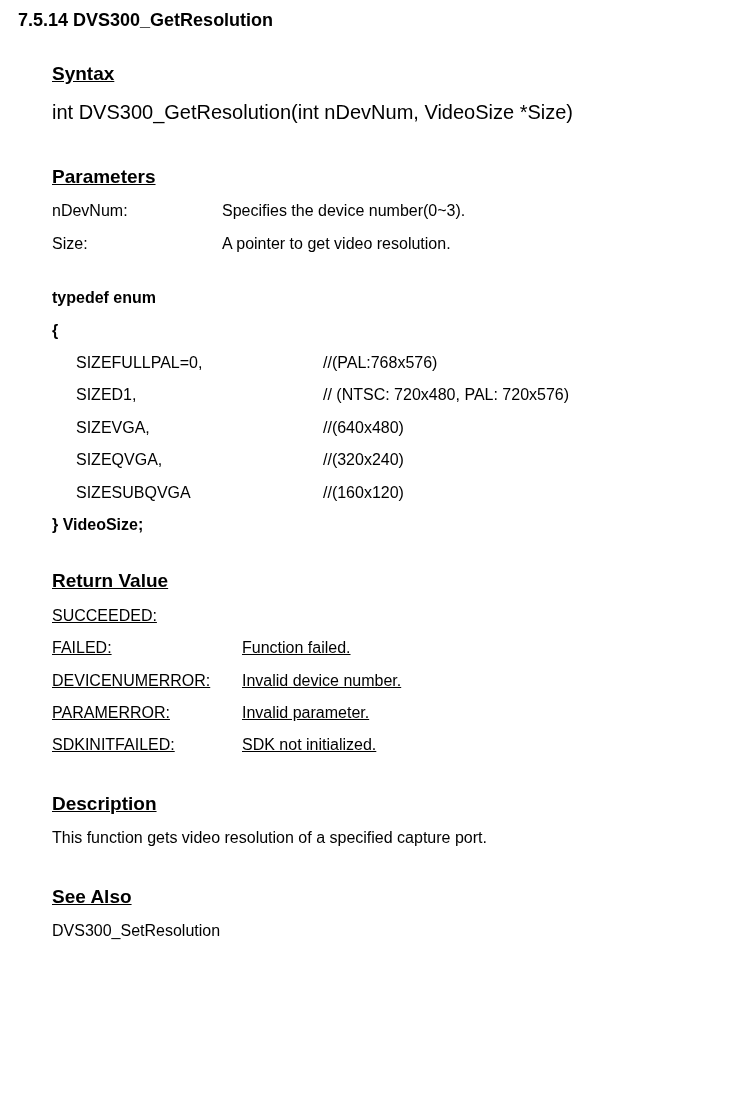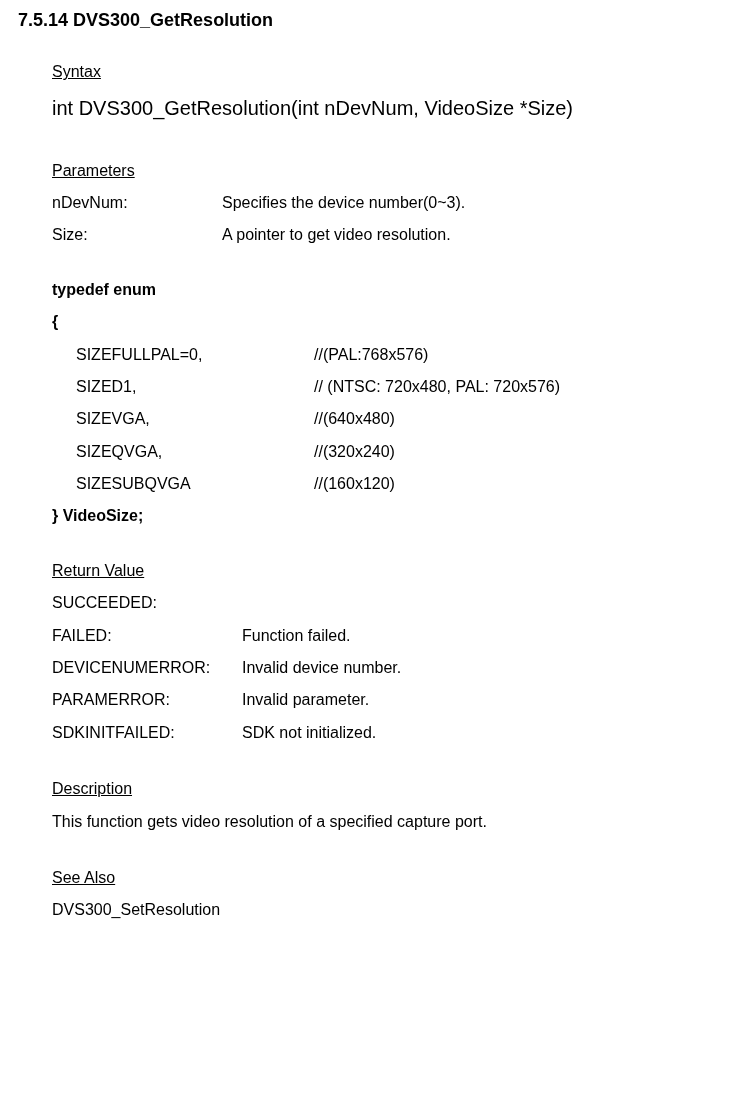--- a/index.html
+++ b/index.html
@@ -18,22 +18,22 @@
     }
     .page-title {
       font-weight: bold;
       font-size: 18px;
       margin-bottom: 28px;
     }
     .content {
       padding-left: 34px;
     }
     .section-heading {
-      font-weight: normal;
-      font-size: 16px;
+      font-weight: bold;
+      font-size: 19px;
       text-decoration: underline;
       margin-bottom: 10px;
     }
     .syntax-text {
       font-size: 20px;
       margin-bottom: 38px;
     }
     .param-row {
       display: flex;
       margin-bottom: 10px;
@@ -52,20 +52,21 @@
       margin-bottom: 32px;
     }
     .enum-line {
       margin-bottom: 10px;
       font-weight: bold;
     }
     .enum-row {
       display: flex;
       padding-left: 24px;
       margin-bottom: 10px;
+      gap: 9px;
     }
     .enum-name {
       width: 238px;
       flex-shrink: 0;
     }
     .enum-comment {
       flex: 1;
     }
     .return-row {
       display: flex;
@@ -73,20 +74,21 @@
     }
     .return-label {
       width: 190px;
       flex-shrink: 0;
     }
     .return-desc {
       flex: 1;
     }
     .return-block {
       margin-bottom: 34px;
+      text-decoration: underline;
     }
     .description-text {
       margin-bottom: 34px;
     }
     .see-also-link {
       color: #000;
     }
   </style>
 </head>
 <body>

